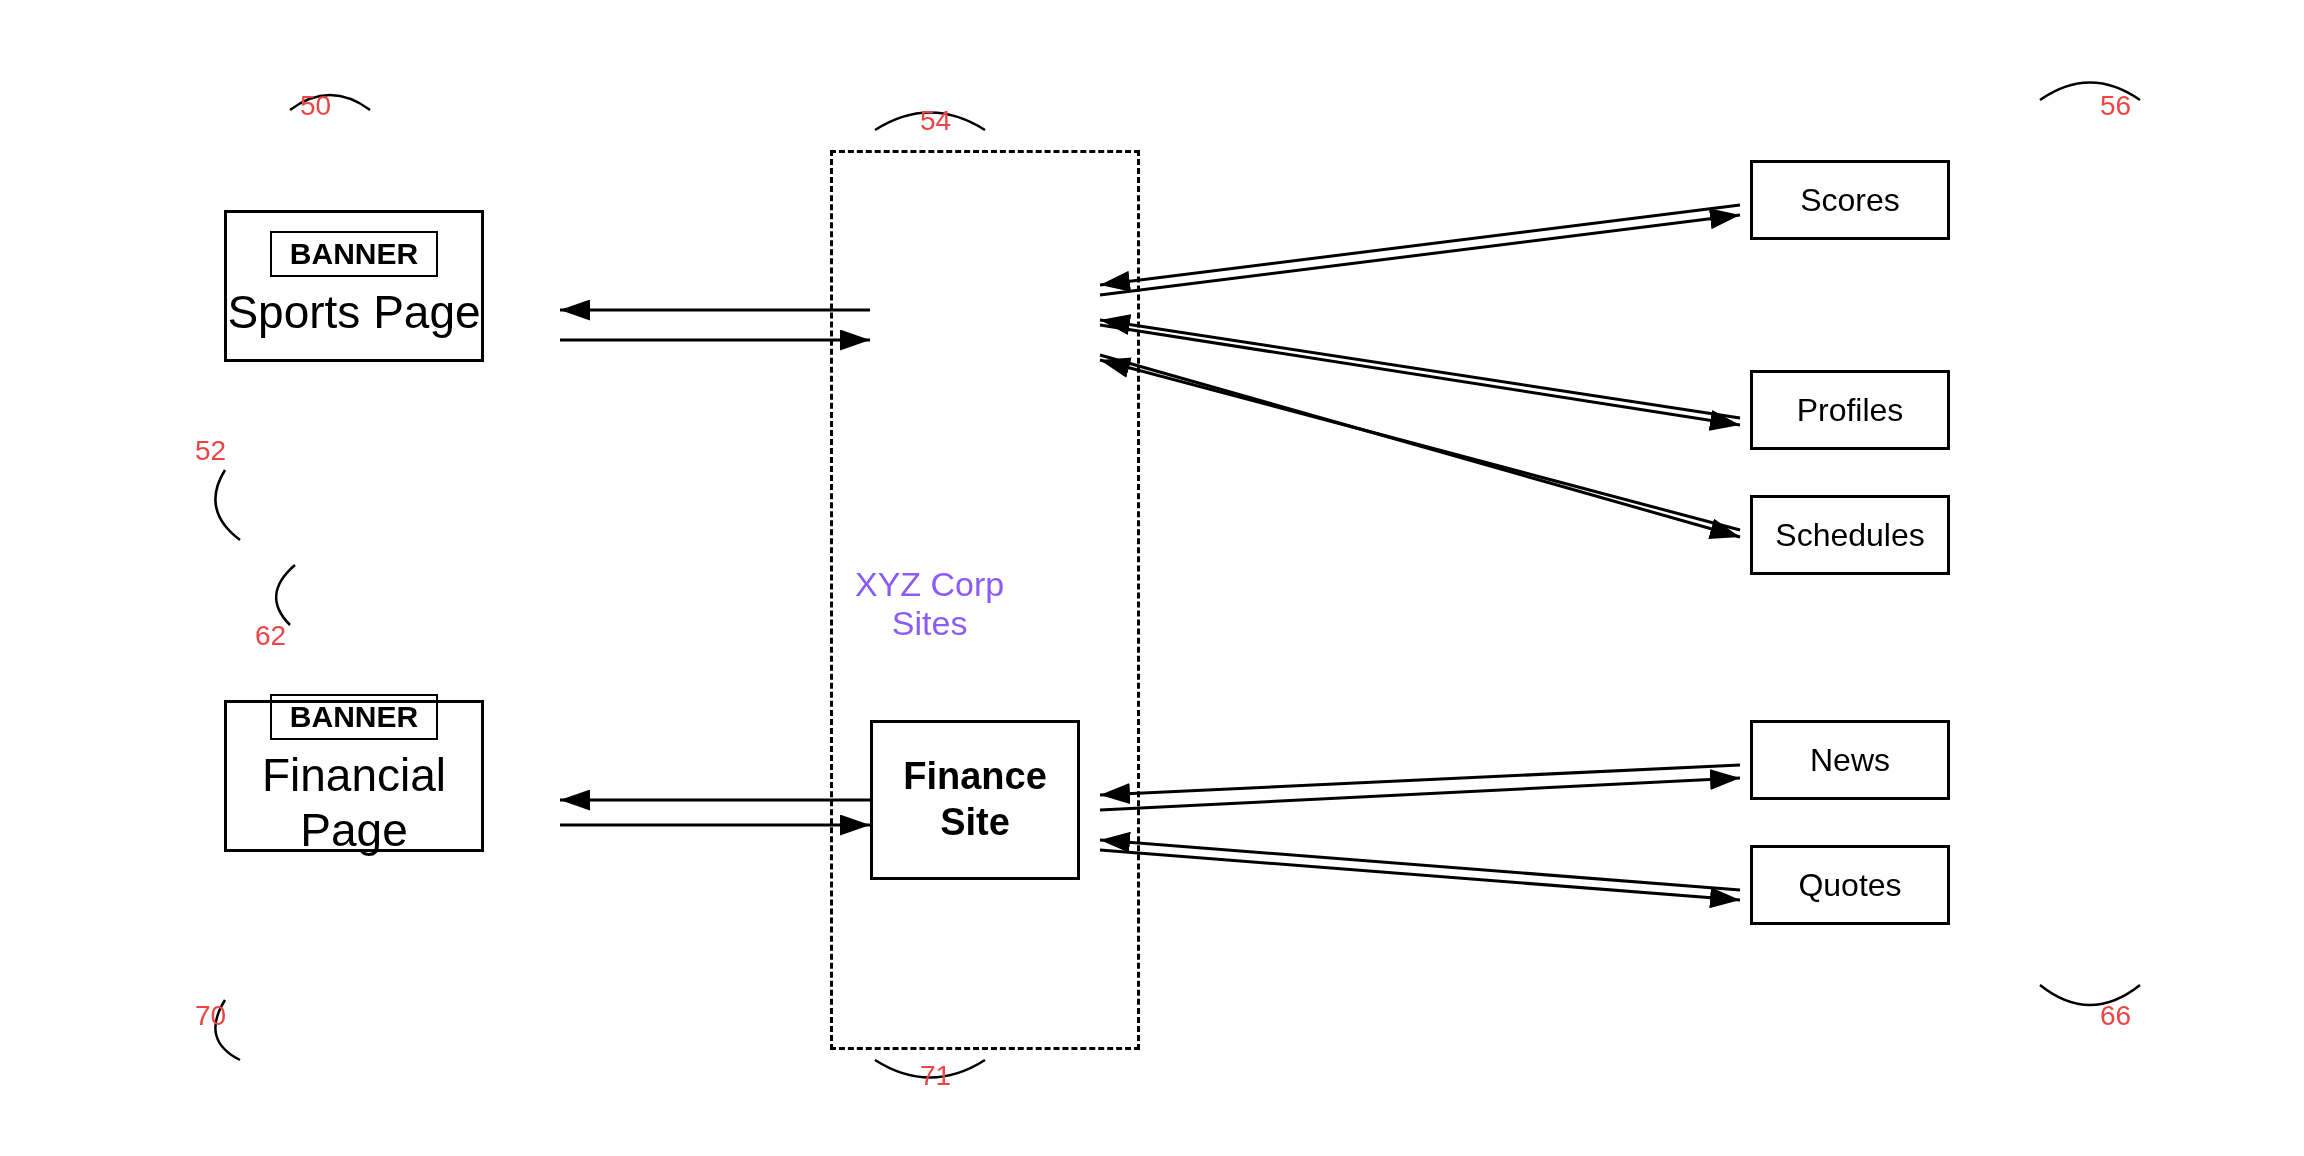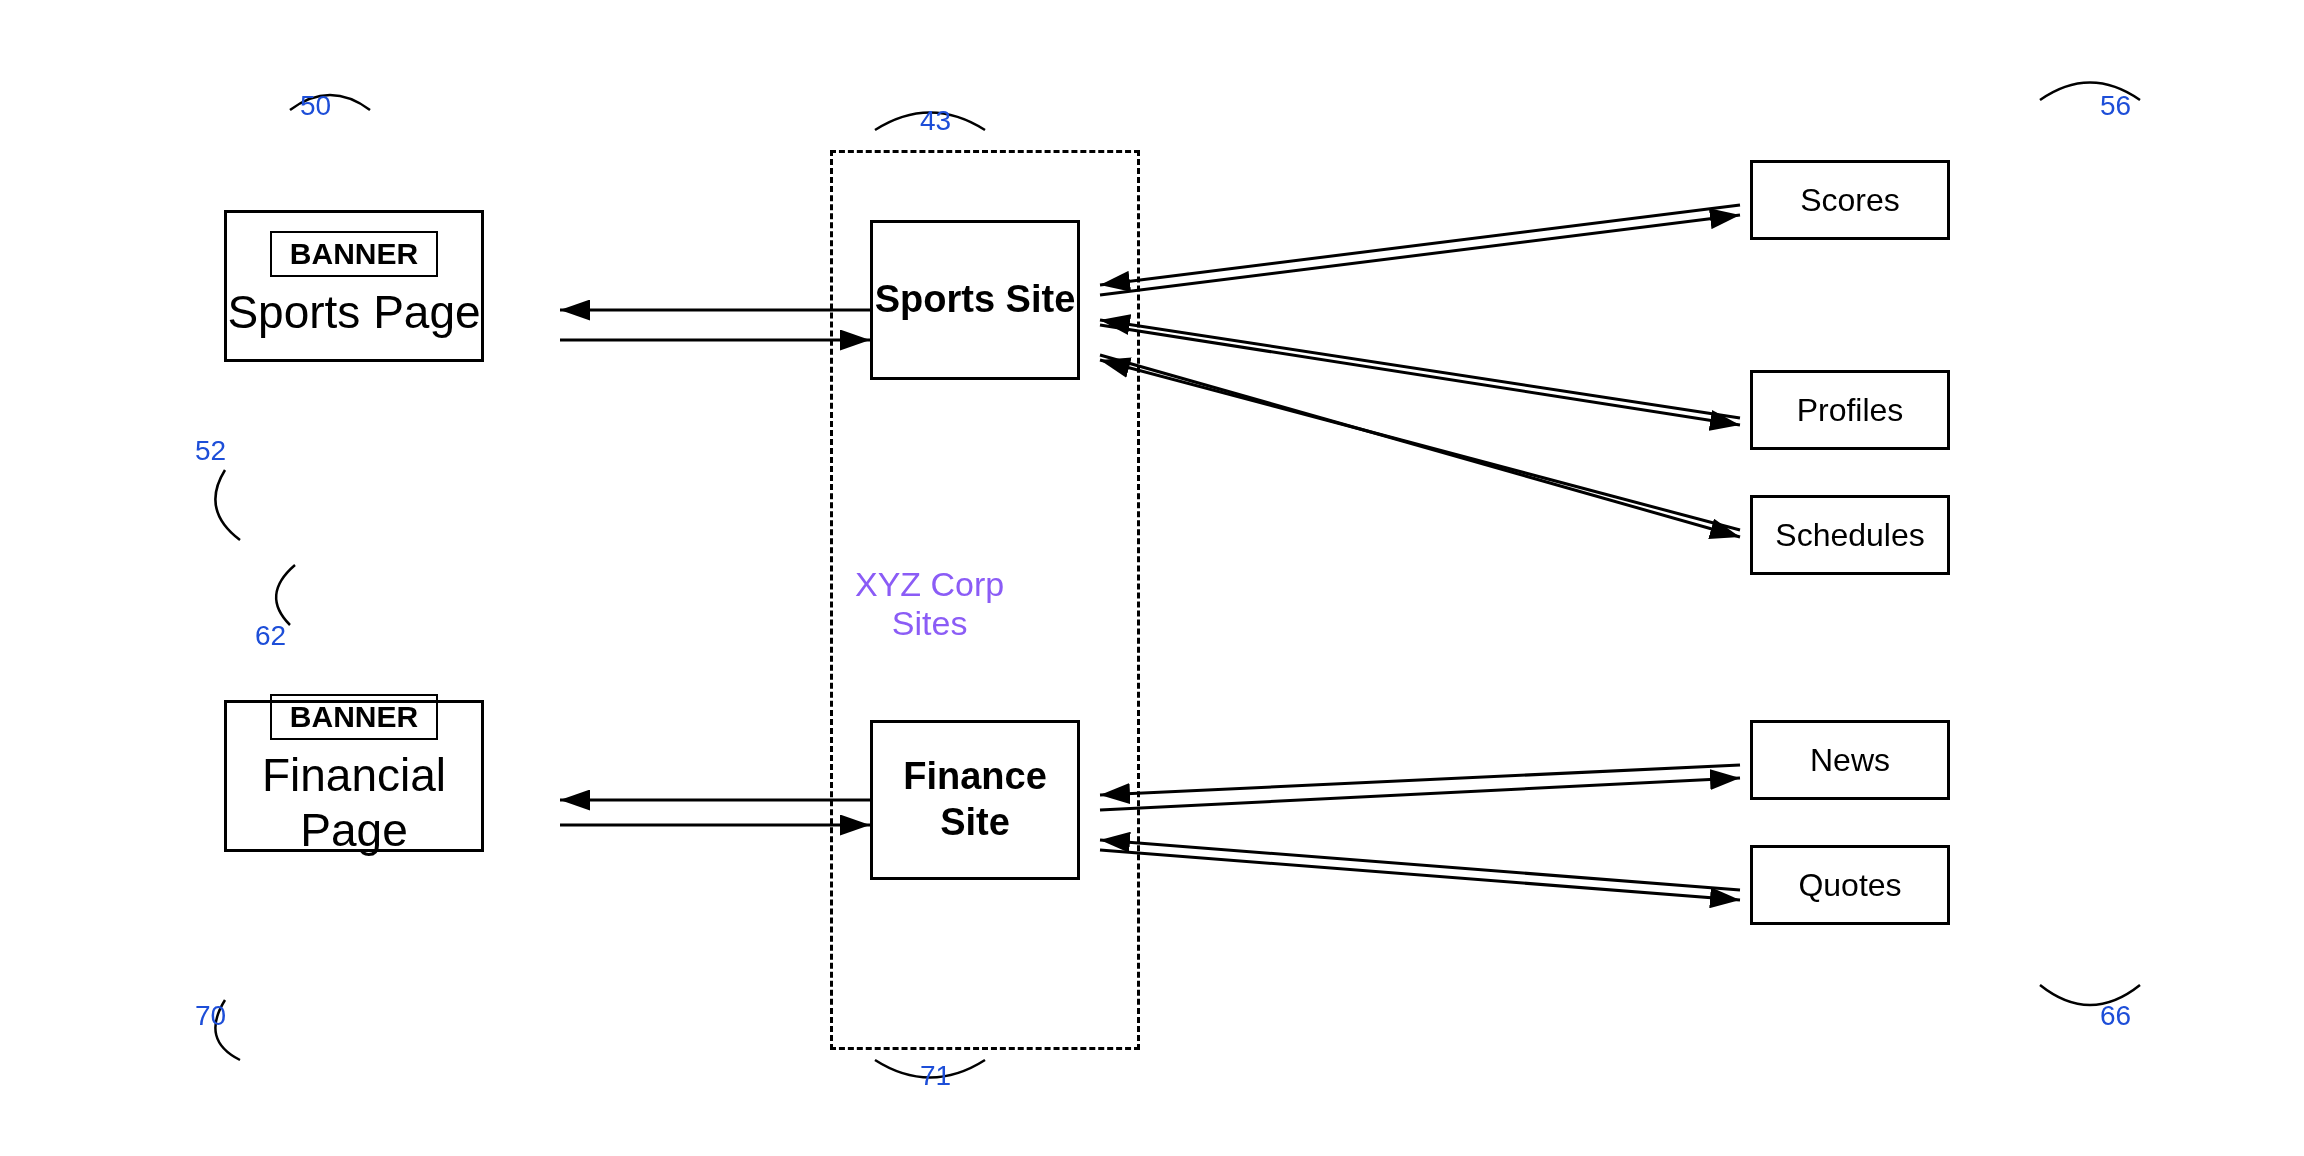--- a/index.html
+++ b/index.html
@@ -68,21 +68,21 @@
     .dashed-box {
       position: absolute;
       border: 3px dashed #000;
     }
 
     
     .ref {
       position: absolute;
       font-size: 28px;
       font-family: Arial, sans-serif;
-      color: #1d4ed8;
+      color: #ef4444;
     }
 
     
     .xyz-label {
       position: absolute;
       font-size: 34px;
       font-family: Arial, sans-serif;
       text-align: center;
       color: #8b5cf6;
     }
@@ -163,23 +163,20 @@
   <div class="xyz-label" style="left: 855px; top: 565px;">
     <span>XYZ Corp</span><br>
     <span>Sites</span>
   </div>
 
   <div class="box box-banner" style="left: 224px; top: 210px;">
     <div class="banner-label">BANNER</div>
     <div class="page-label">Sports Page</div>
   </div>
 
-  <div class="box box-site" style="left: 870px; top: 220px;">
-    <span>Sports Site</span>
-  </div>
 
   <div class="box box-small" style="left: 1750px; top: 160px;">
     <span>Scores</span>
   </div>
 
   <div class="box box-small" style="left: 1750px; top: 370px;">
     <span>Profiles</span>
   </div>
 
   <div class="box box-small" style="left: 1750px; top: 495px;">
@@ -200,21 +197,21 @@
   </div>
 
   <div class="box box-small" style="left: 1750px; top: 845px;">
     <span>Quotes</span>
   </div>
 
   <div class="ref" style="left: 300px; top: 90px;">50</div>
 
   <div class="ref" style="left: 195px; top: 435px;">52</div>
 
-  <div class="ref" style="left: 920px; top: 105px;">43</div>
+  <div class="ref" style="left: 920px; top: 105px;">54</div>
 
   <div class="ref" style="left: 2100px; top: 90px;">56</div>
 
   <div class="ref" style="left: 195px; top: 1000px;">70</div>
 
   <div class="ref" style="left: 255px; top: 620px;">62</div>
 
   <div class="ref" style="left: 920px; top: 1060px;">71</div>
 
   <div class="ref" style="left: 2100px; top: 1000px;">66</div>

